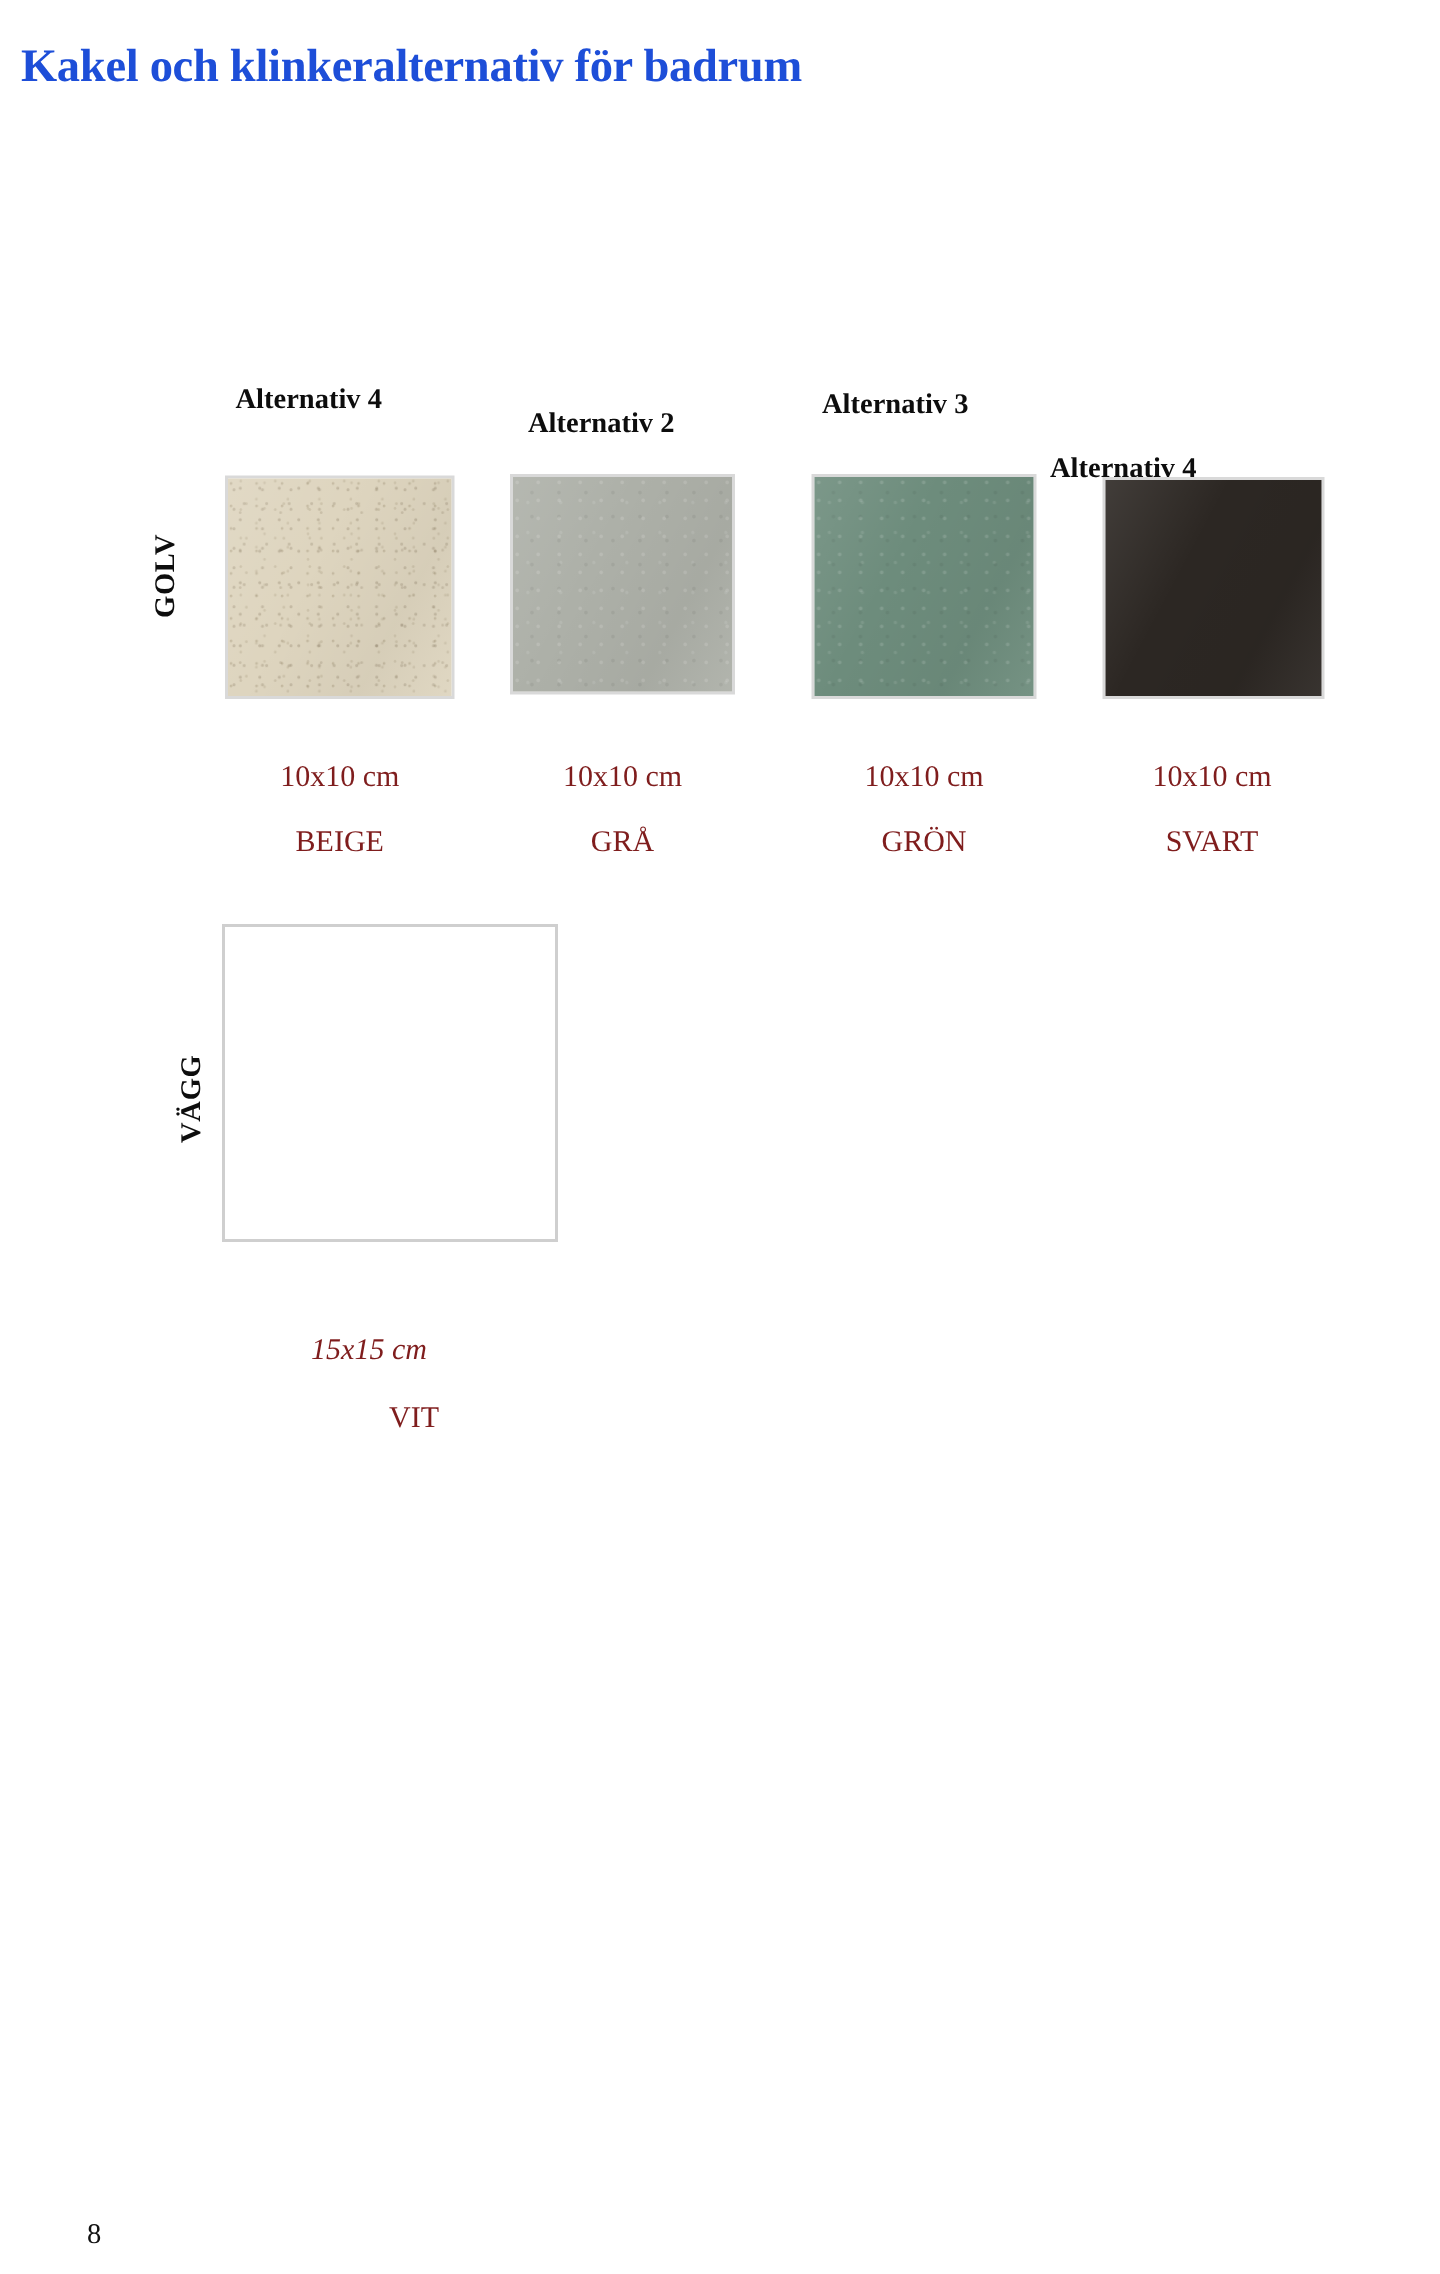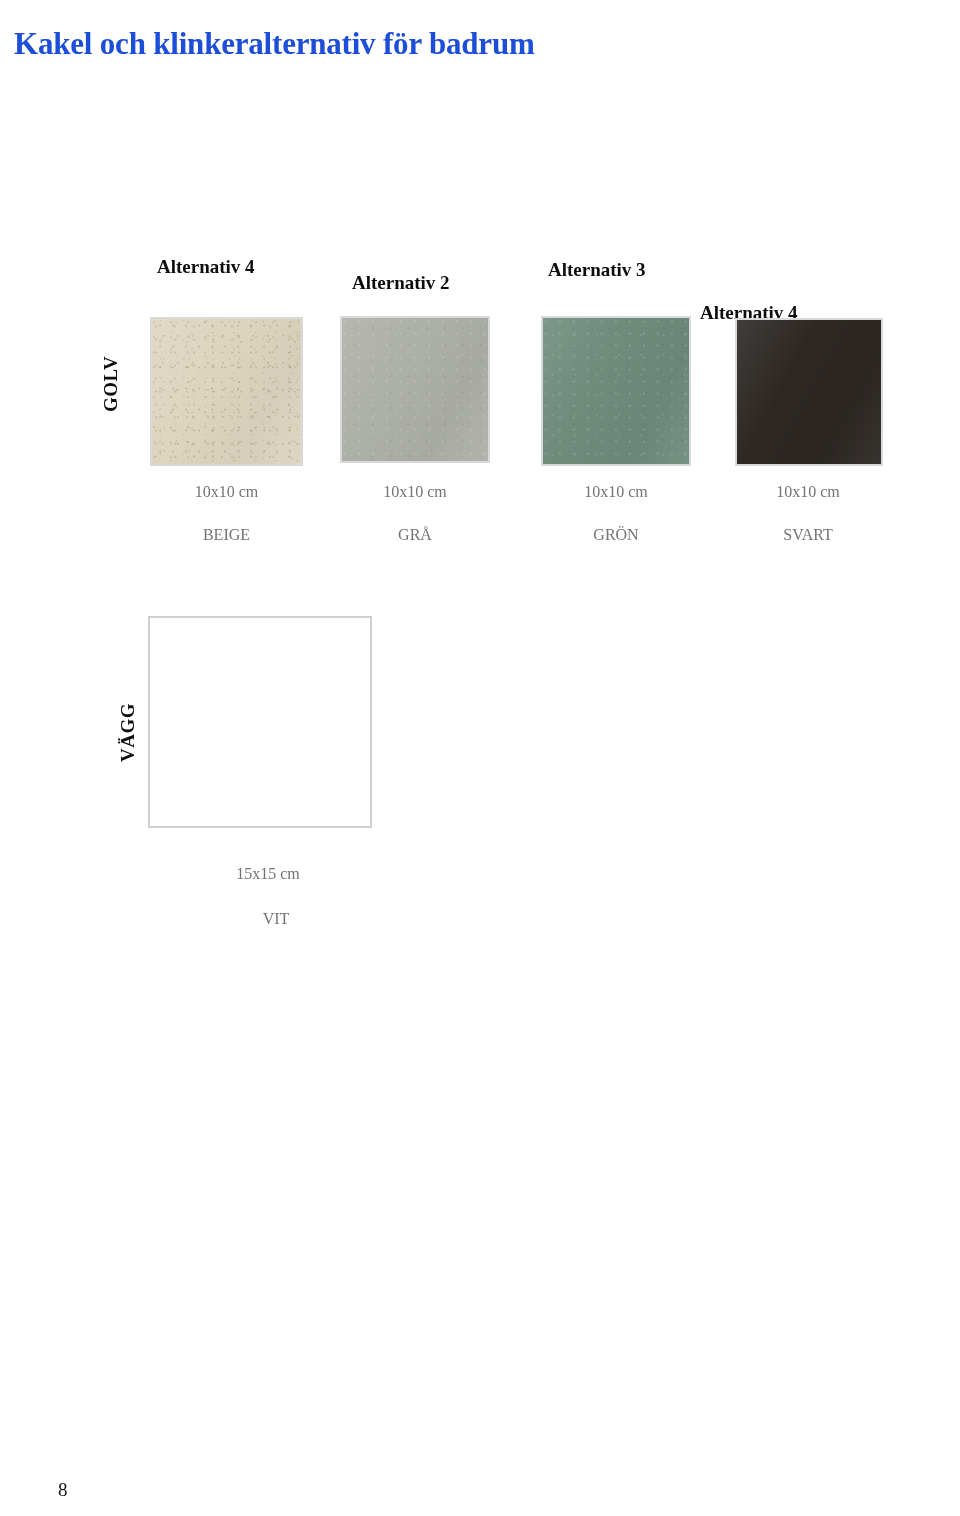--- a/index.html
+++ b/index.html
@@ -118,34 +118,35 @@
       radial-gradient(circle at 45% 85%, rgba(255,255,255,0.10) 0.7px, transparent 1.5px);
     background-size: 14px 12px, 18px 16px, 22px 20px;
   }
   .sheen {
     background-image: linear-gradient(118deg, rgba(255,255,255,0.10) 0%, rgba(255,255,255,0.0) 38%, rgba(0,0,0,0.035) 72%, rgba(255,255,255,0.06) 100%);
   }
 
   
   .cap {
     position: absolute;
-    font-size: 16px;
-    color: #737373;
+    font-size: 20px;
+    color: #7f1d1d;
     white-space: nowrap;
     text-align: center;
+    margin-top: 24px;
   }
   .cap-size { top: 483px; }
   .cap-name { top: 526px; }
 
   .c1 { left: 150px; width: 153px; }
   .c2 { left: 340px; width: 150px; }
   .c3 { left: 541px; width: 150px; }
   .c4 { left: 733px; width: 150px; }
 
-  .cap-white-size { left: 156px; top: 865px; width: 224px; }
+  .cap-white-size { left: 134px; top: 865px; width: 224px; font-style: italic; }
   .cap-white-name { left: 164px; top: 910px; width: 224px; }
 
   
   .page-number {
     position: absolute;
     left: 58px;
     top: 1479px;
     font-size: 19px;
     color: #111111;
   }

